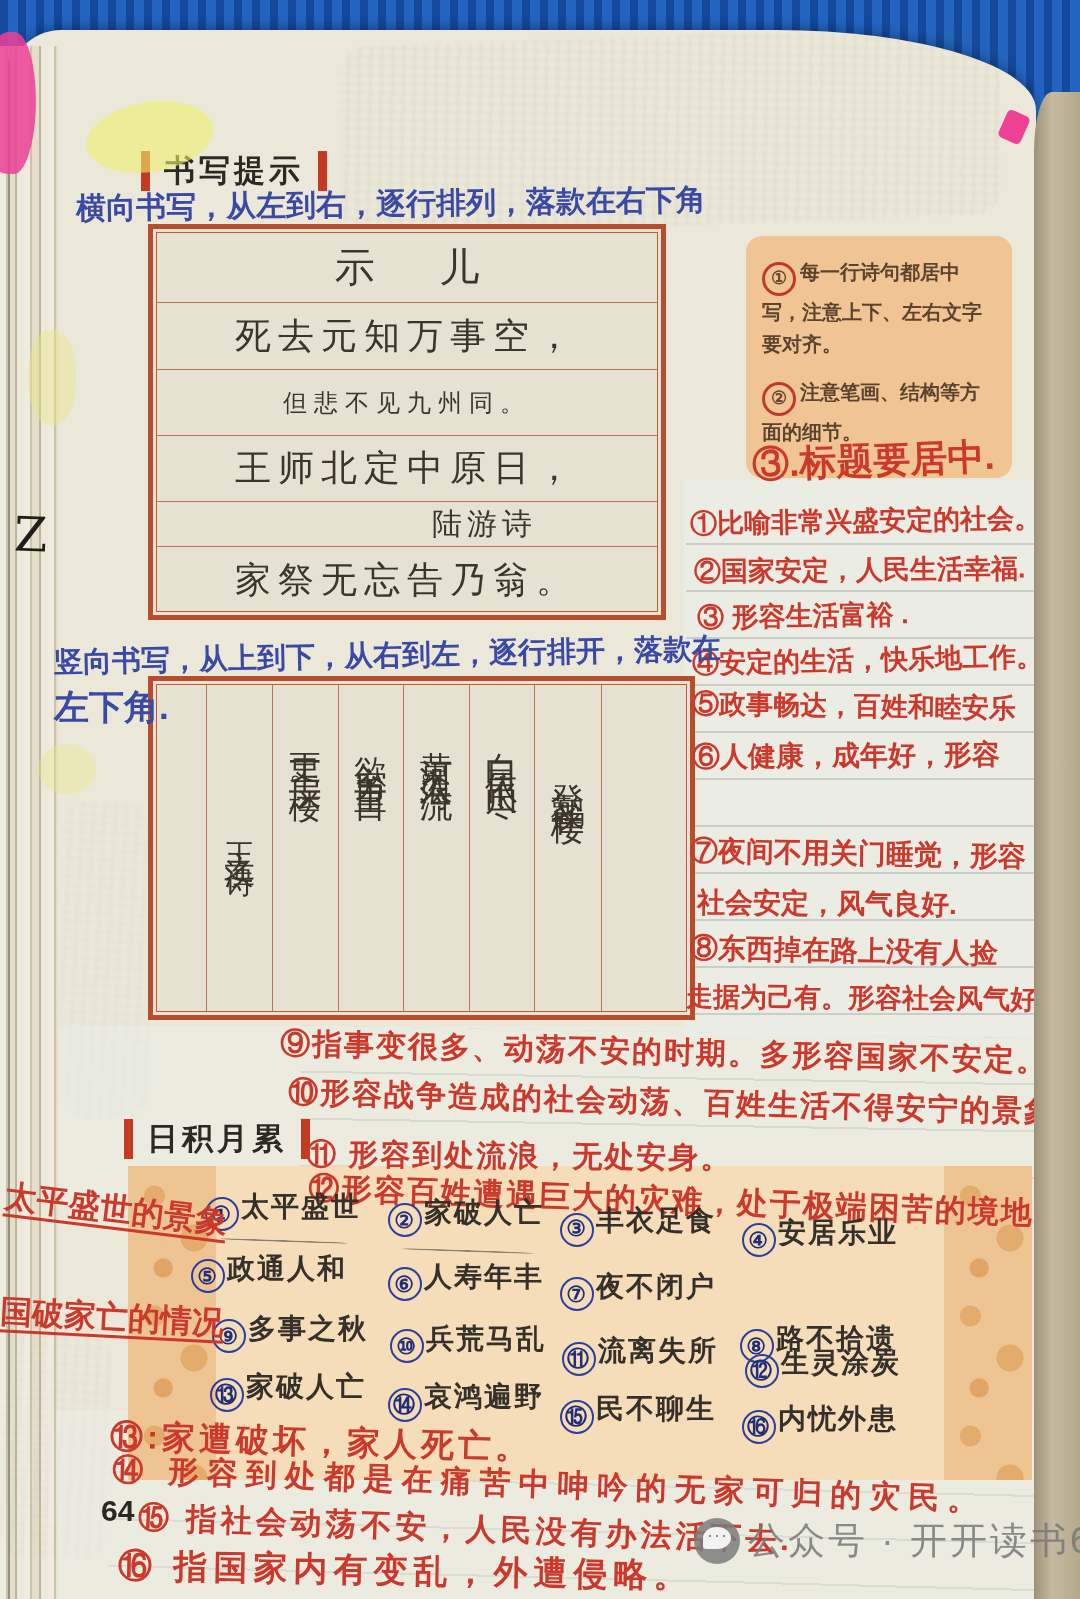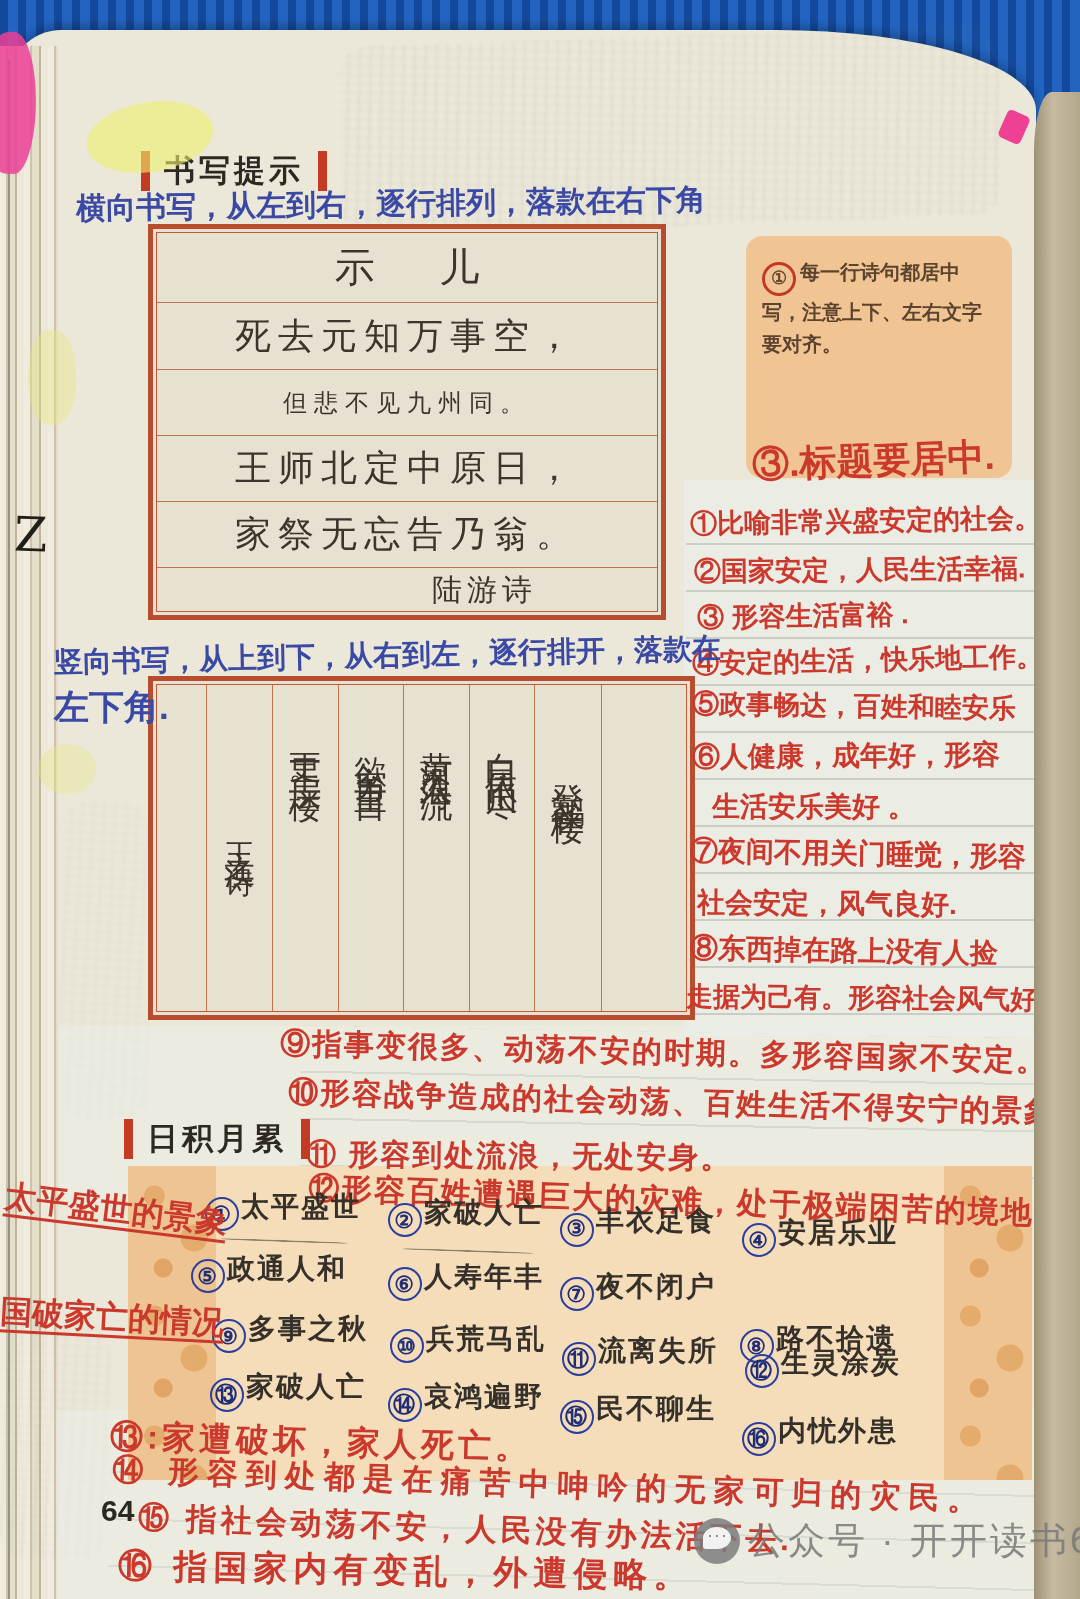--- a/index.html
+++ b/index.html
@@ -143,43 +143,45 @@
       </div>
       <div class="prow" style="height:67px;">
         <span class="kai" style="font-size:36px;letter-spacing:7px;">死去元知万事空，</span>
       </div>
       <div class="prow" style="height:66px;">
         <span class="kai" style="font-size:24px;letter-spacing:7px;">但悲不见九州同。</span>
       </div>
       <div class="prow" style="height:66px;">
         <span class="kai" style="font-size:36px;letter-spacing:7px;">王师北定中原日，</span>
       </div>
+      <div class="prow" style="height:45px;justify-content:flex-end;padding-right:120px;">
+        <span class="kai" style="font-size:30px;letter-spacing:5px;">陆游诗</span>
+      </div>
       <div class="prow" style="height:66px;">
         <span class="kai" style="font-size:36px;letter-spacing:7px;">家祭无忘告乃翁。</span>
-      </div>
-      <div class="prow" style="height:45px;justify-content:flex-end;padding-right:120px;">
-        <span class="kai" style="font-size:30px;letter-spacing:5px;">陆游诗</span>
       </div>
     </div>
   </div>
 
   <div class="abs tipbox">
     <div style="margin-bottom:16px;">
       <span class="ring-red">①</span><span>每一行诗句都居中写，注意上下、左右文字要对齐。</span>
+    </div>
+    <div>
+      <span class="ring-red">②</span><span>注意笔画、结构等方面的细节。</span>
     </div>
   </div>
   <div class="abs red-hw" style="left:752px;top:436px;font-size:37px;transform:rotate(-2deg);">③.标题要居中.</div>
 
   <div class="abs red-hw" style="left:690px;top:503px;font-size:27px;transform:rotate(-1deg);">①比喻非常兴盛安定的社会。</div>
   <div class="abs red-hw" style="left:694px;top:552px;font-size:27px;transform:rotate(-0.5deg);">②国家安定，人民生活幸福.</div>
   <div class="abs red-hw" style="left:697px;top:598px;font-size:27px;transform:rotate(-1deg);">③ 形容生活富裕 .</div>
   <div class="abs red-hw" style="left:692px;top:642px;font-size:27px;transform:rotate(-1.2deg);">④安定的生活，快乐地工作。</div>
   <div class="abs red-hw" style="left:692px;top:688px;font-size:27px;transform:rotate(0.8deg);">⑤政事畅达，百姓和睦安乐</div>
   <div class="abs red-hw" style="left:692px;top:737px;font-size:28px;transform:rotate(-0.5deg);">⑥人健康，成年好，形容</div>
-  <div class="abs red-hw" style="left:712px;top:788px;font-size:28px;">生活安乐美好 。</div>
   <div class="abs red-hw" style="left:690px;top:835px;font-size:28px;transform:rotate(1deg);">⑦夜间不用关门睡觉，形容</div>
   <div class="abs red-hw" style="left:697px;top:885px;font-size:28px;transform:rotate(0.5deg);">社会安定，风气良好.</div>
   <div class="abs red-hw" style="left:690px;top:932px;font-size:28px;transform:rotate(1deg);">⑧东西掉在路上没有人捡</div>
   <div class="abs red-hw" style="left:686px;top:980px;font-size:27px;transform:rotate(0.5deg);">走据为己有。形容社会风气好.</div>
 
   <div class="abs blue-hw" style="left:54px;top:636px;font-size:29px;transform:rotate(-1.2deg);">竖向书写，从上到下，从右到左，逐行排开，落款在</div>
   <div class="abs blue-hw" style="left:54px;top:684px;font-size:35px;">左下角.</div>
 
   <div class="abs pbox" style="left:148px;top:676px;width:547px;height:344px;">
     <div class="vcols">
@@ -233,21 +235,21 @@
   <div class="idiom" style="left:740px;top:1280px;margin-top:40px;"><span class="ring-blue">⑧</span><span>路不拾遗</span></div>
 
   <div class="idiom" style="left:212px;top:1310px;"><span class="ring-blue">⑨</span><span>多事之秋</span></div>
   <div class="idiom" style="left:390px;top:1320px;"><span class="ring-blue">⑩</span><span>兵荒马乱</span></div>
   <div class="idiom" style="left:562px;top:1332px;"><span class="ring-blue">⑪</span><span>流离失所</span></div>
   <div class="idiom" style="left:745px;top:1344px;"><span class="ring-blue">⑫</span><span>生灵涂炭</span></div>
 
   <div class="idiom" style="left:210px;top:1368px;"><span class="ring-blue">⑬</span><span>家破人亡</span></div>
   <div class="idiom" style="left:388px;top:1378px;"><span class="ring-blue">⑭</span><span>哀鸿遍野</span></div>
   <div class="idiom" style="left:560px;top:1390px;"><span class="ring-blue">⑮</span><span>民不聊生</span></div>
-  <div class="idiom" style="left:742px;top:1400px;margin-top:12px;"><span class="ring-blue">⑯</span><span>内忧外患</span></div>
+  <div class="idiom" style="left:742px;top:1400px;"><span class="ring-blue">⑯</span><span>内忧外患</span></div>
 
   <div class="pencil-line" style="left:220px;top:1240px;width:128px;transform:rotate(2deg);"></div>
   <div class="pencil-line" style="left:402px;top:1250px;width:132px;transform:rotate(2deg);"></div>
 
   <div class="abs red-hw" style="left:4px;top:1188px;font-size:32px;transform:rotate(7deg);text-decoration:underline;text-underline-offset:7px;">太平盛世的景象</div>
   <div class="abs red-hw" style="left:0px;top:1296px;font-size:32px;transform:rotate(3deg);text-decoration:underline;text-underline-offset:7px;">国破家亡的情况</div>
 
   <div class="abs red-hw" style="left:110px;top:1420px;font-size:33px;letter-spacing:4px;transform:rotate(1.5deg);">⑬:家遭破坏，家人死亡。</div>
   <div class="abs red-hw" style="left:112px;top:1464px;font-size:31px;letter-spacing:8px;transform:rotate(2deg);">⑭ 形容到处都是在痛苦中呻吟的无家可归的灾民。</div>
   <div class="abs red-hw" style="left:138px;top:1508px;font-size:31px;letter-spacing:4px;transform:rotate(2deg);">⑮ 指社会动荡不安，人民没有办法活下去.</div>

